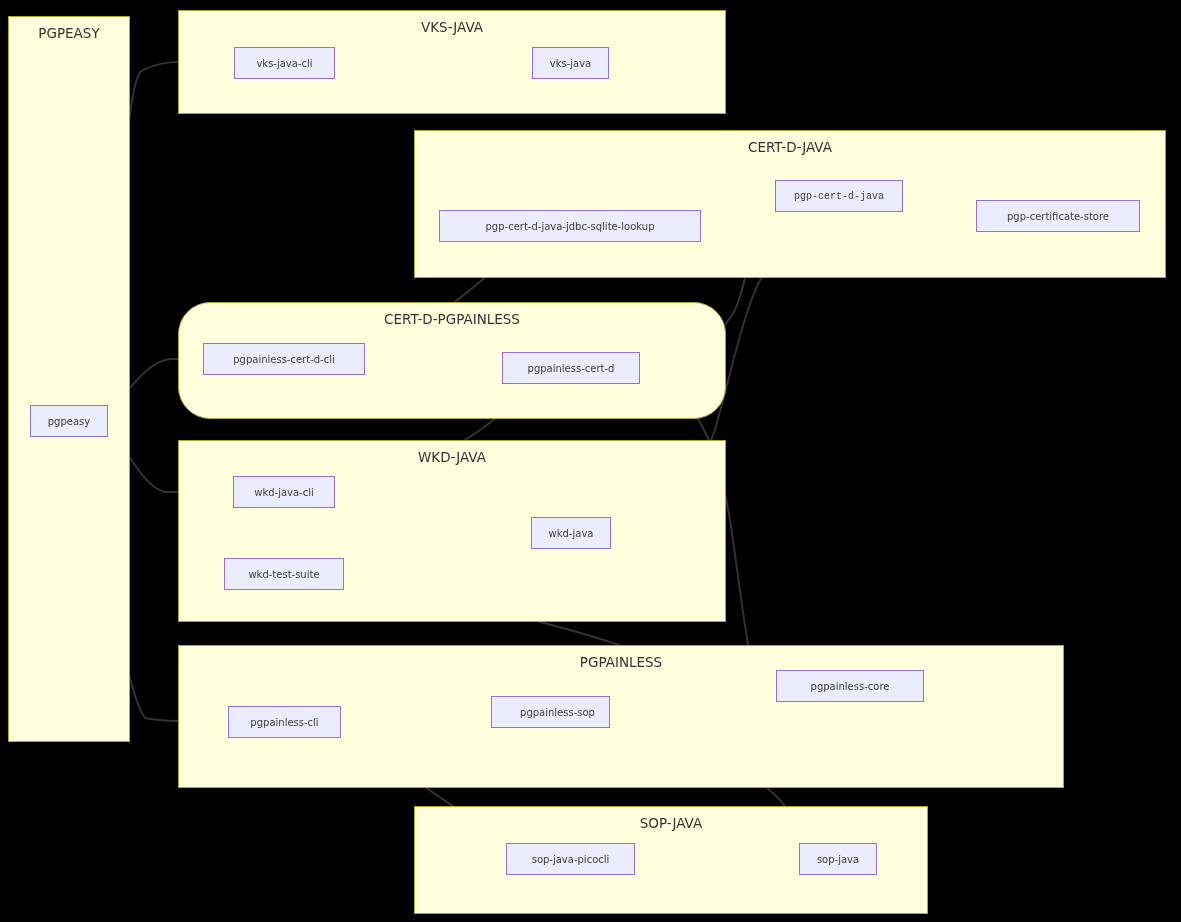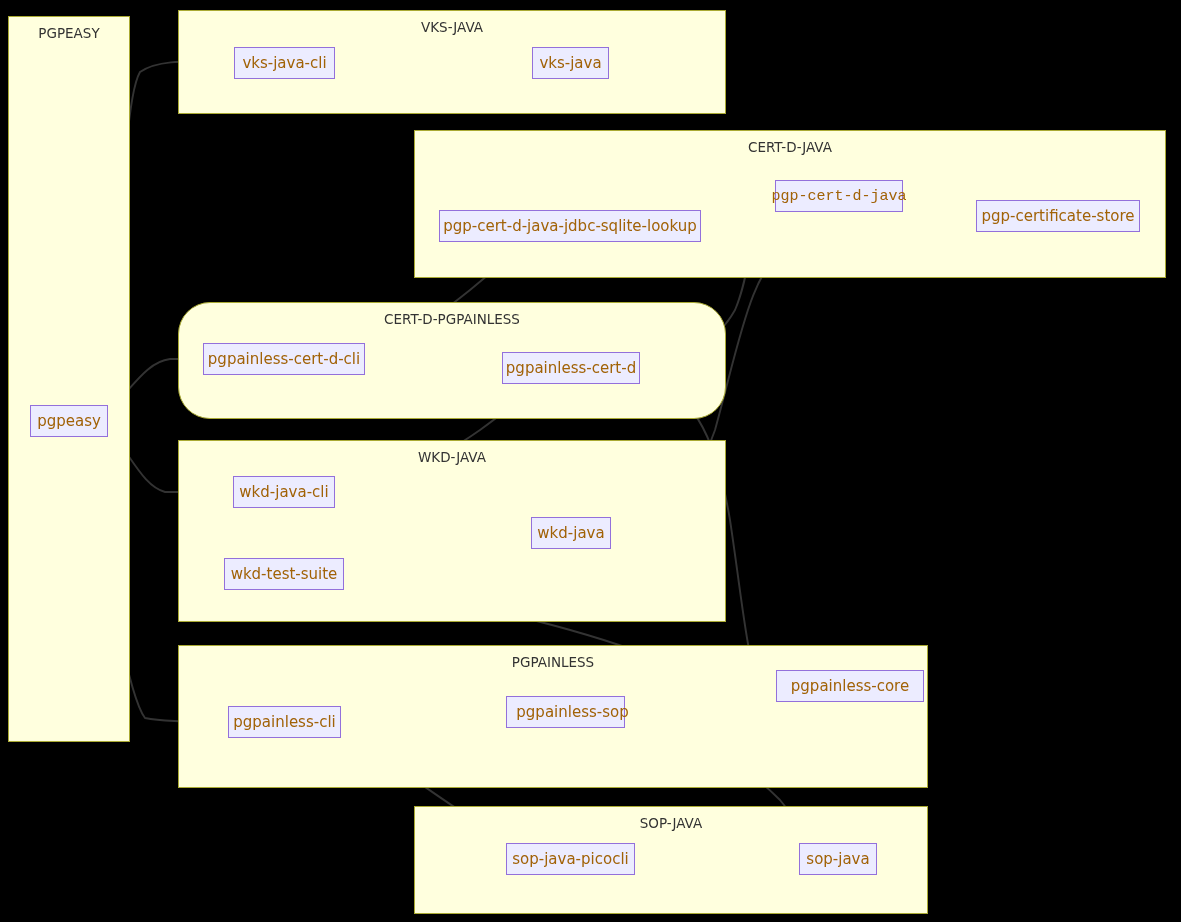--- a/index.html
+++ b/index.html
@@ -34,22 +34,22 @@
     white-space: nowrap;
   }
   .node {
     position: absolute;
     background: #ececff;
     border: 1px solid #9370db;
     box-sizing: border-box;
     display: flex;
     align-items: center;
     justify-content: center;
-    font-size: 15px;
-    color: #a16207;
+    font-size: 10px;
+    color: #404040;
     white-space: nowrap;
     padding: 0 10px;
     height: 32px;
   }
   #edge-layer {
     position: absolute;
     left: 0;
     top: 0;
     width: 1181px;
     height: 922px;
@@ -106,21 +106,21 @@
       </div>
       <div class="cluster" style="left: 414px; top: 130px; width: 752px; height: 148px; text-decoration: underline;">
         <div class="cluster-label">CERT-D-JAVA</div>
       </div>
       <div class="cluster" style="left: 178px; top: 302px; width: 548px; height: 117px; border-radius: 32px;">
         <div class="cluster-label">CERT-D-PGPAINLESS</div>
       </div>
       <div class="cluster" style="left: 178px; top: 440px; width: 548px; height: 182px;">
         <div class="cluster-label">WKD-JAVA</div>
       </div>
-      <div class="cluster" style="left: 178px; top: 645px; width: 750px; height: 143px;">
+      <div class="cluster" style="left: 178px; top: 645px; width: 886px; height: 143px;">
         <div class="cluster-label">PGPAINLESS</div>
       </div>
       <div class="cluster" style="left: 414px; top: 806px; width: 514px; height: 108px;">
         <div class="cluster-label">SOP-JAVA</div>
       </div>
     </div>
   <div id="nodes-group">
       <div class="node" style="left: 30px; top: 405px; width: 78px; height: 32px;">
         <span>pgpeasy</span>
       </div>
@@ -150,21 +150,21 @@
       </div>
       <div class="node" style="left: 531px; top: 517px; width: 80px; height: 32px;">
         <span>wkd-java</span>
       </div>
       <div class="node" style="left: 224px; top: 558px; width: 120px; height: 32px;">
         <span>wkd-test-suite</span>
       </div>
       <div class="node" style="left: 228px; top: 706px; width: 113px; height: 32px;">
         <span>pgpainless-cli</span>
       </div>
-      <div class="node" style="left: 506px; top: 696px; width: 119px; height: 32px; padding-left: 24px;">
+      <div class="node" style="left: 491px; top: 696px; width: 119px; height: 32px; padding-left: 24px;">
         <span>pgpainless-sop</span>
       </div>
       <div class="node" style="left: 776px; top: 670px; width: 148px; height: 32px;">
         <span>pgpainless-core</span>
       </div>
       <div class="node" style="left: 506px; top: 843px; width: 129px; height: 32px;">
         <span>sop-java-picocli</span>
       </div>
       <div class="node" style="left: 799px; top: 843px; width: 78px; height: 32px;">
         <span>sop-java</span>

